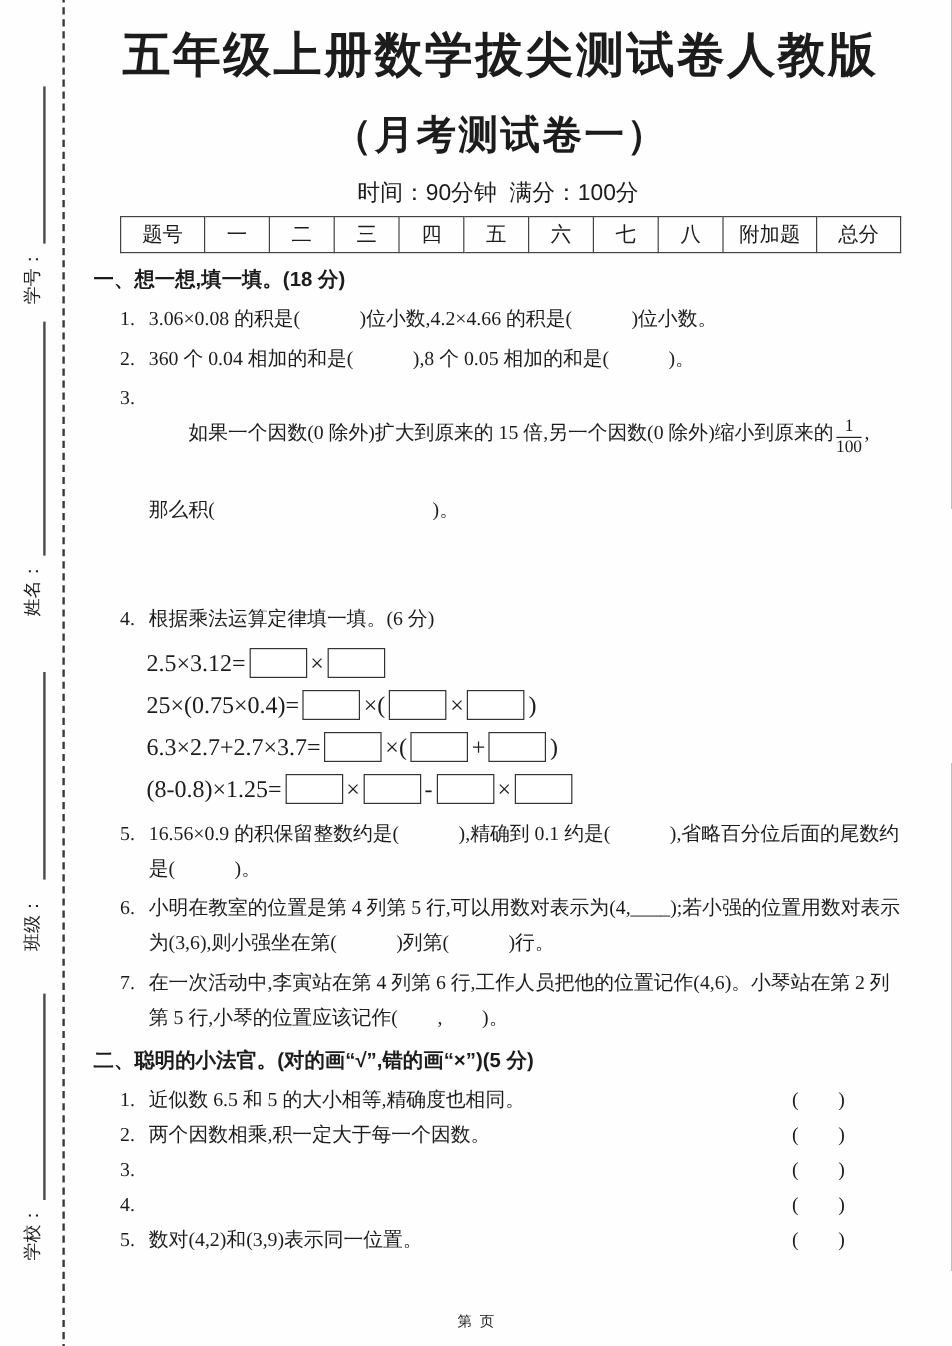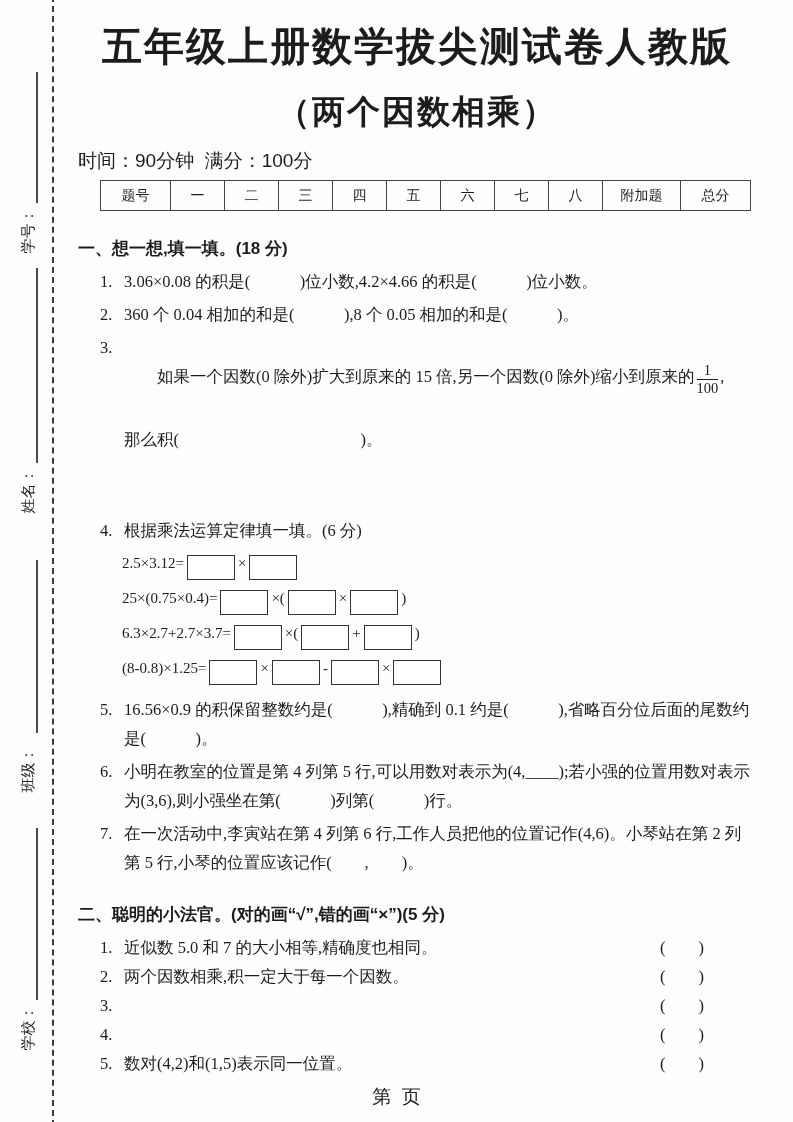--- a/index.html
+++ b/index.html
@@ -39,59 +39,59 @@
     margin-top: 22px; text-align: center;
     font-family: "Liberation Sans", sans-serif;
     font-size: 40px; font-weight: bold; letter-spacing: 2px; line-height: 1.2;
   }
   .subtitle {
     margin-top: 20px; text-align: center;
     font-family: "Liberation Sans", sans-serif;
     font-size: 33px; font-weight: bold; letter-spacing: 2px;
   }
   .meta {
-    margin: 13px 4px 0 0; text-align: left;
+    margin: 13px 4px 0 0; text-align: center;
     font-family: "Liberation Sans", sans-serif;
     font-size: 19px; white-space: pre-wrap;
   }
   
   table.score {
     margin: 6px 0 0 22px; width: 650px;
     border-collapse: collapse; table-layout: fixed;
   }
   table.score th, table.score td {
     border: 1.6px solid #444; text-align: center;
     font-family: "Liberation Sans", sans-serif;
-    font-size: 14px; font-weight: normal; padding: 0;
+    font-size: 17px; font-weight: normal; padding: 0;
   }
   table.score tr.hd  { height: 30px; }
   table.score tr.sc  { height: 34px; }
   
   .sec-heading {
-    margin: 26px 0 7px; font-size: 17px; font-weight: bold;
+    margin: 10px 0 7px; font-size: 17px; font-weight: bold;
     font-family: "Liberation Sans", sans-serif; white-space: pre-wrap;
   }
   .question { display: flex; padding-left: 22px; font-size: 16.5px; line-height: 29px; margin-bottom: 4px; }
   .q-num { flex: none; width: 24px; }
   .q-text { flex: 1; white-space: pre-wrap; }
   
   .frac { display: inline-block; vertical-align: -11px; text-align: center; line-height: 1.05; font-size: 14.5px; margin: 0 2px; }
   .frac .num { display: block; border-bottom: 1.4px solid #222; padding: 0 4px 1px; }
   .frac .den { display: block; padding-top: 1px; }
   
   .eq-block { margin: 2px 0 2px 44px; }
-  .eq-row { display: flex; align-items: flex-start; font-size: 15px; margin: 10px 0; white-space: pre; }
+  .eq-row { display: flex; align-items: flex-end; font-size: 20px; margin: 10px 0; white-space: pre; }
   .box { display: inline-block; width: 48px; height: 25px; border: 1.7px solid #333; margin: 0 3px; background: #fff; }
   
   .judge { display: flex; padding-left: 22px; font-size: 16.5px; line-height: 29px; }
   .judge .brackets { margin-left: auto; margin-right: 52px; white-space: pre; }
   
   .footer {
     position: absolute; left: 0; right: 0; bottom: 12px;
-    text-align: center; font-size: 19px; white-space: pre;
+    text-align: center; font-size: 12px; white-space: pre;
     font-family: "Liberation Sans", sans-serif;
   }
 </style>
 </head>
 <body>
 
 <div class="page">
 
   <div class="dashed-line"></div>
   <div class="seal-line l1"></div>
@@ -99,21 +99,21 @@
   <div class="seal-line l3"></div>
   <div class="seal-line l4"></div>
   <div class="seal-label p1">学号：</div>
   <div class="seal-label p2">姓名：</div>
   <div class="seal-label p3">班级：</div>
   <div class="seal-label p4">学校：</div>
 
   <div class="content">
 
     <div class="title">五年级上册数学拔尖测试卷人教版</div>
-    <div class="subtitle">（两个因数相乘）</div>
+    <div class="subtitle">（月考测试卷一）</div>
     <div class="meta">时间：90分钟  满分：100分</div>
 
     <table class="score">
       <colgroup>
         <col style="width:70px">
           <col style="width:54px">
           <col style="width:54px">
           <col style="width:54px">
         <col style="width:54px">
           <col style="width:54px">
@@ -192,38 +192,38 @@
 
     <div class="question">
       <span class="q-num">7.</span>
       <div class="q-text">在一次活动中,李寅站在第 4 列第 6 行,工作人员把他的位置记作(4,6)。小琴站在第 2 列第 5 行,小琴的位置应该记作(        ,        )。</div>
     </div>
 
     <div class="sec-heading">二、聪明的小法官。(对的画“√”,错的画“×”)(5 分)</div>
 
     <div class="judge">
       <span class="q-num">1.</span>
-      <span>近似数 5.0 和 7 的大小相等,精确度也相同。</span>
+      <span>近似数 6.5 和 5 的大小相等,精确度也相同。</span>
       <span class="brackets">(        )</span>
     </div>
     <div class="judge">
       <span class="q-num">2.</span>
       <span>两个因数相乘,积一定大于每一个因数。</span>
       <span class="brackets">(        )</span>
     </div>
     <div class="judge">
       <span class="q-num">3.</span>
       <span class="brackets">(        )</span>
     </div>
     <div class="judge">
       <span class="q-num">4.</span>
       <span class="brackets">(        )</span>
     </div>
     <div class="judge">
       <span class="q-num">5.</span>
-      <span>数对(4,2)和(1,5)表示同一位置。</span>
+      <span>数对(4,2)和(3,9)表示同一位置。</span>
       <span class="brackets">(        )</span>
     </div>
 
   </div>
 
   <div class="footer">第  页</div>
 </div>
 
 </body></html>

